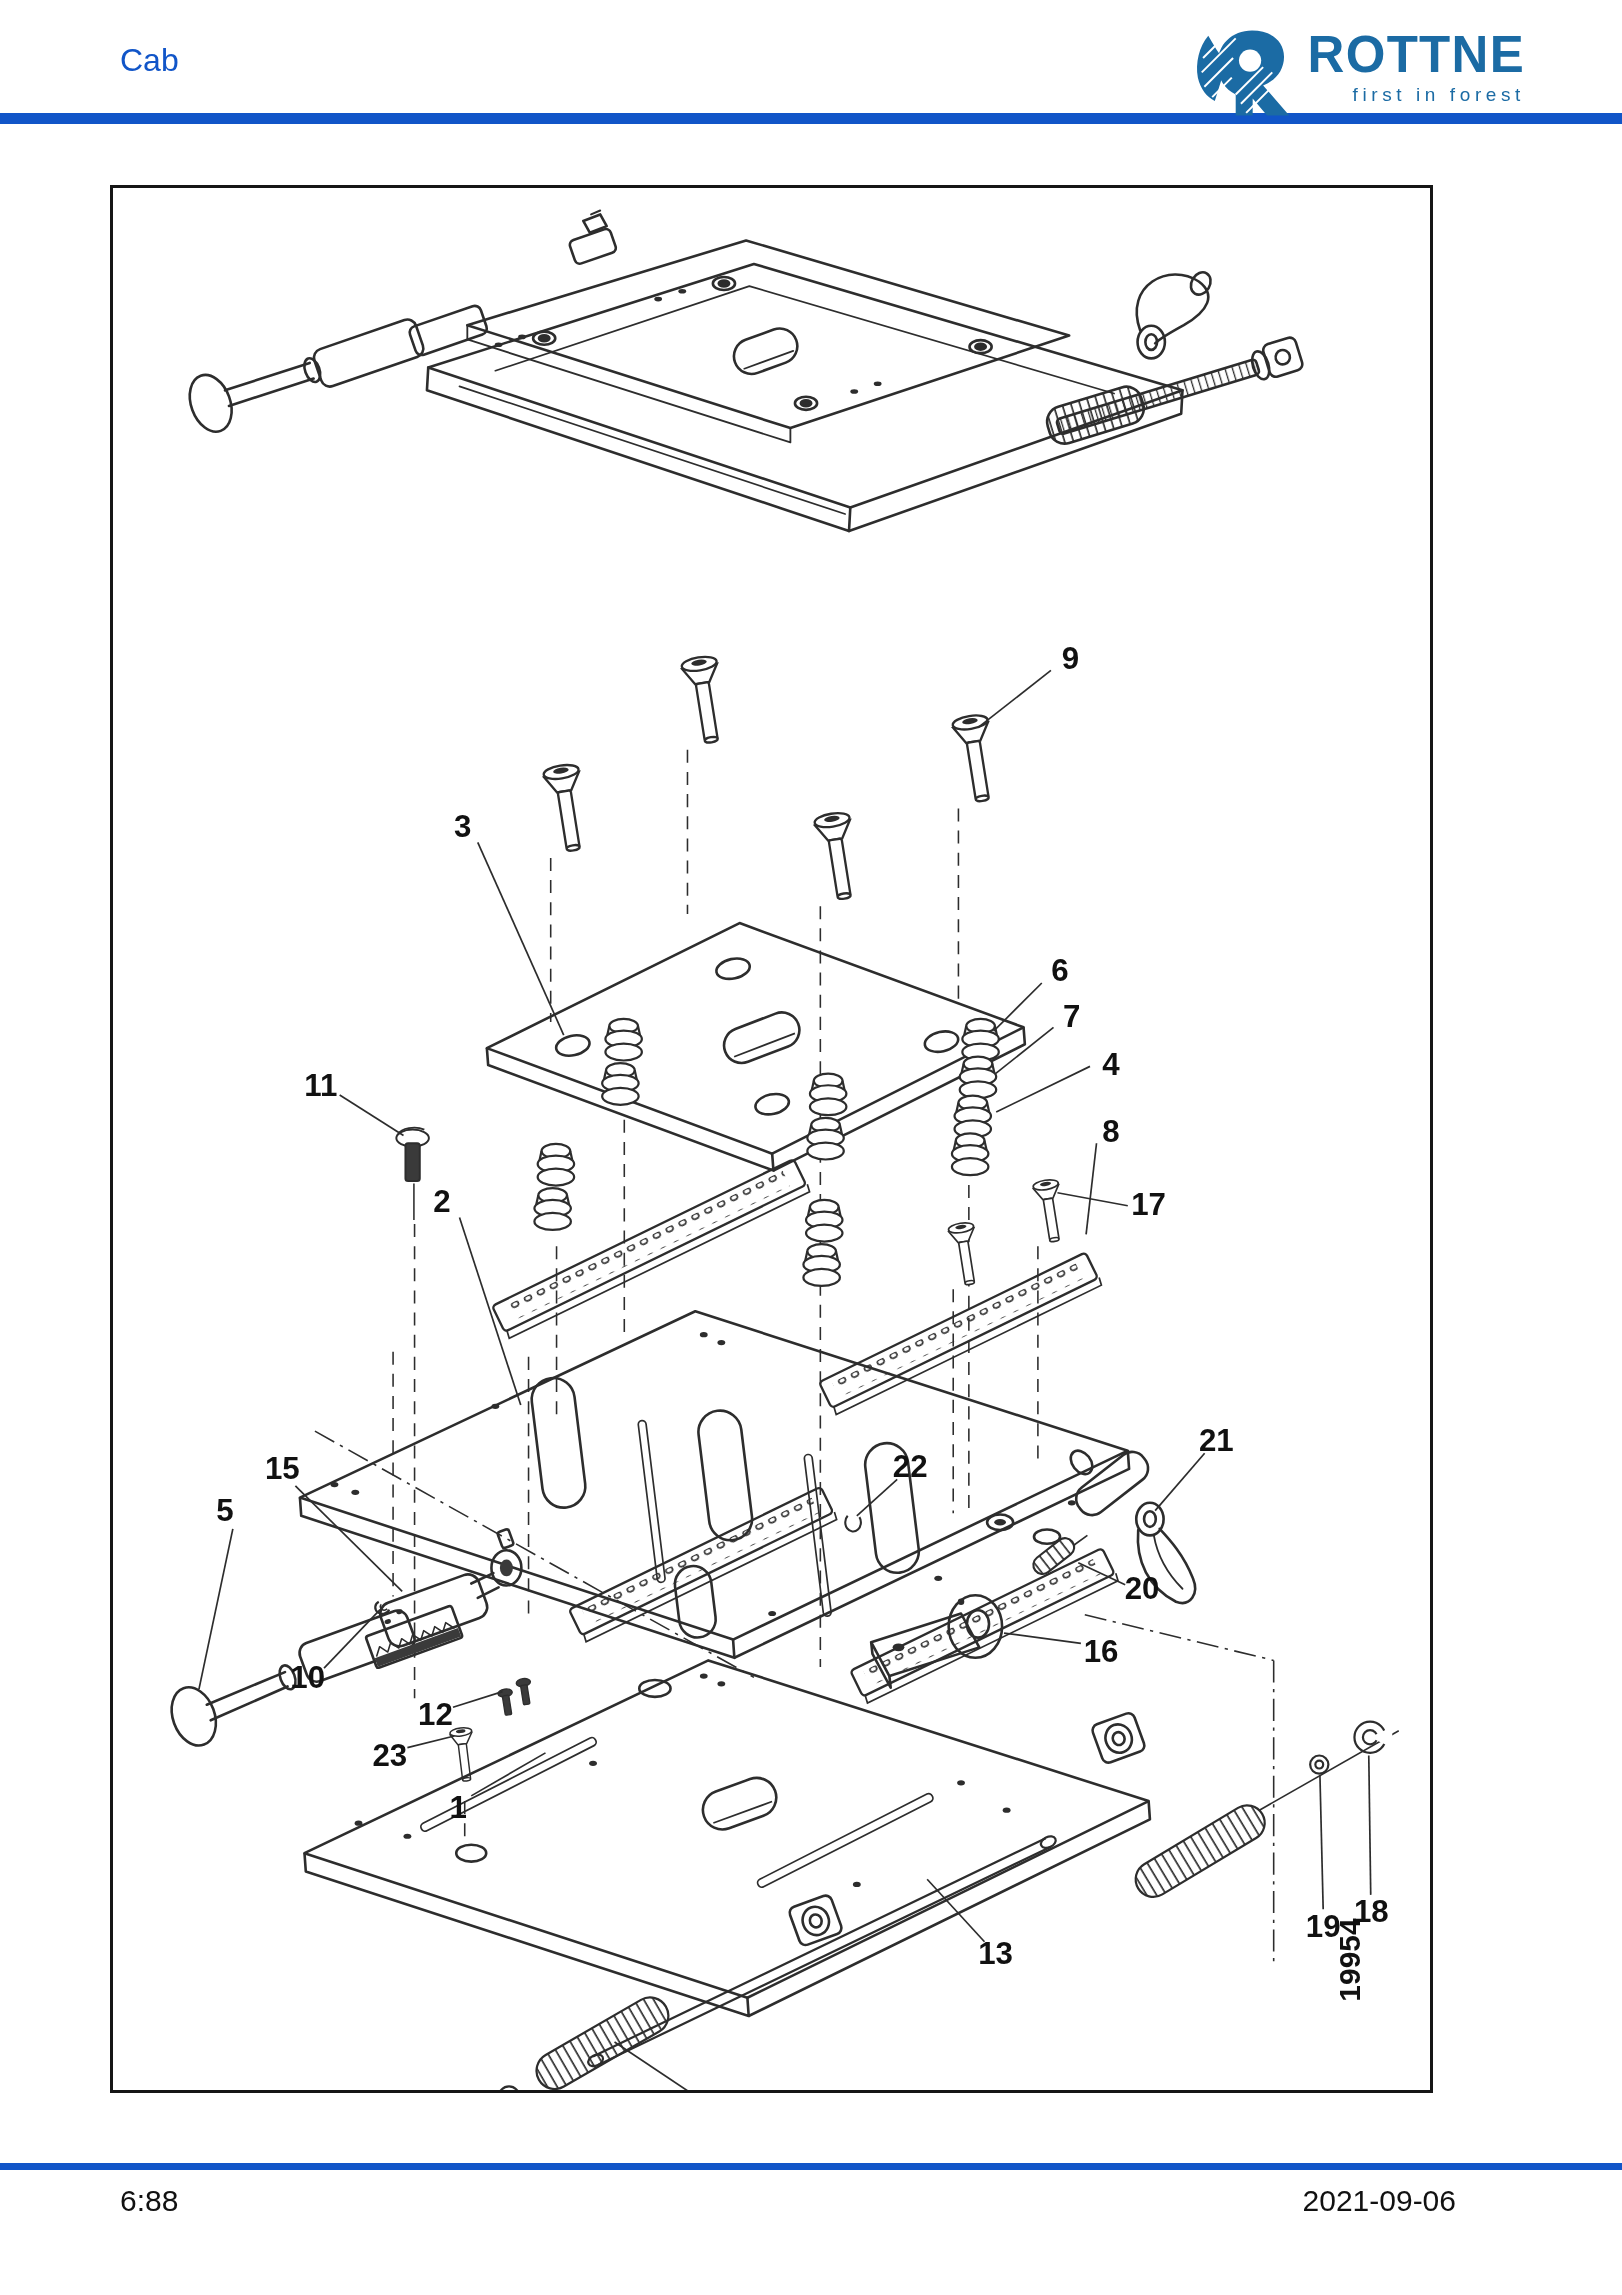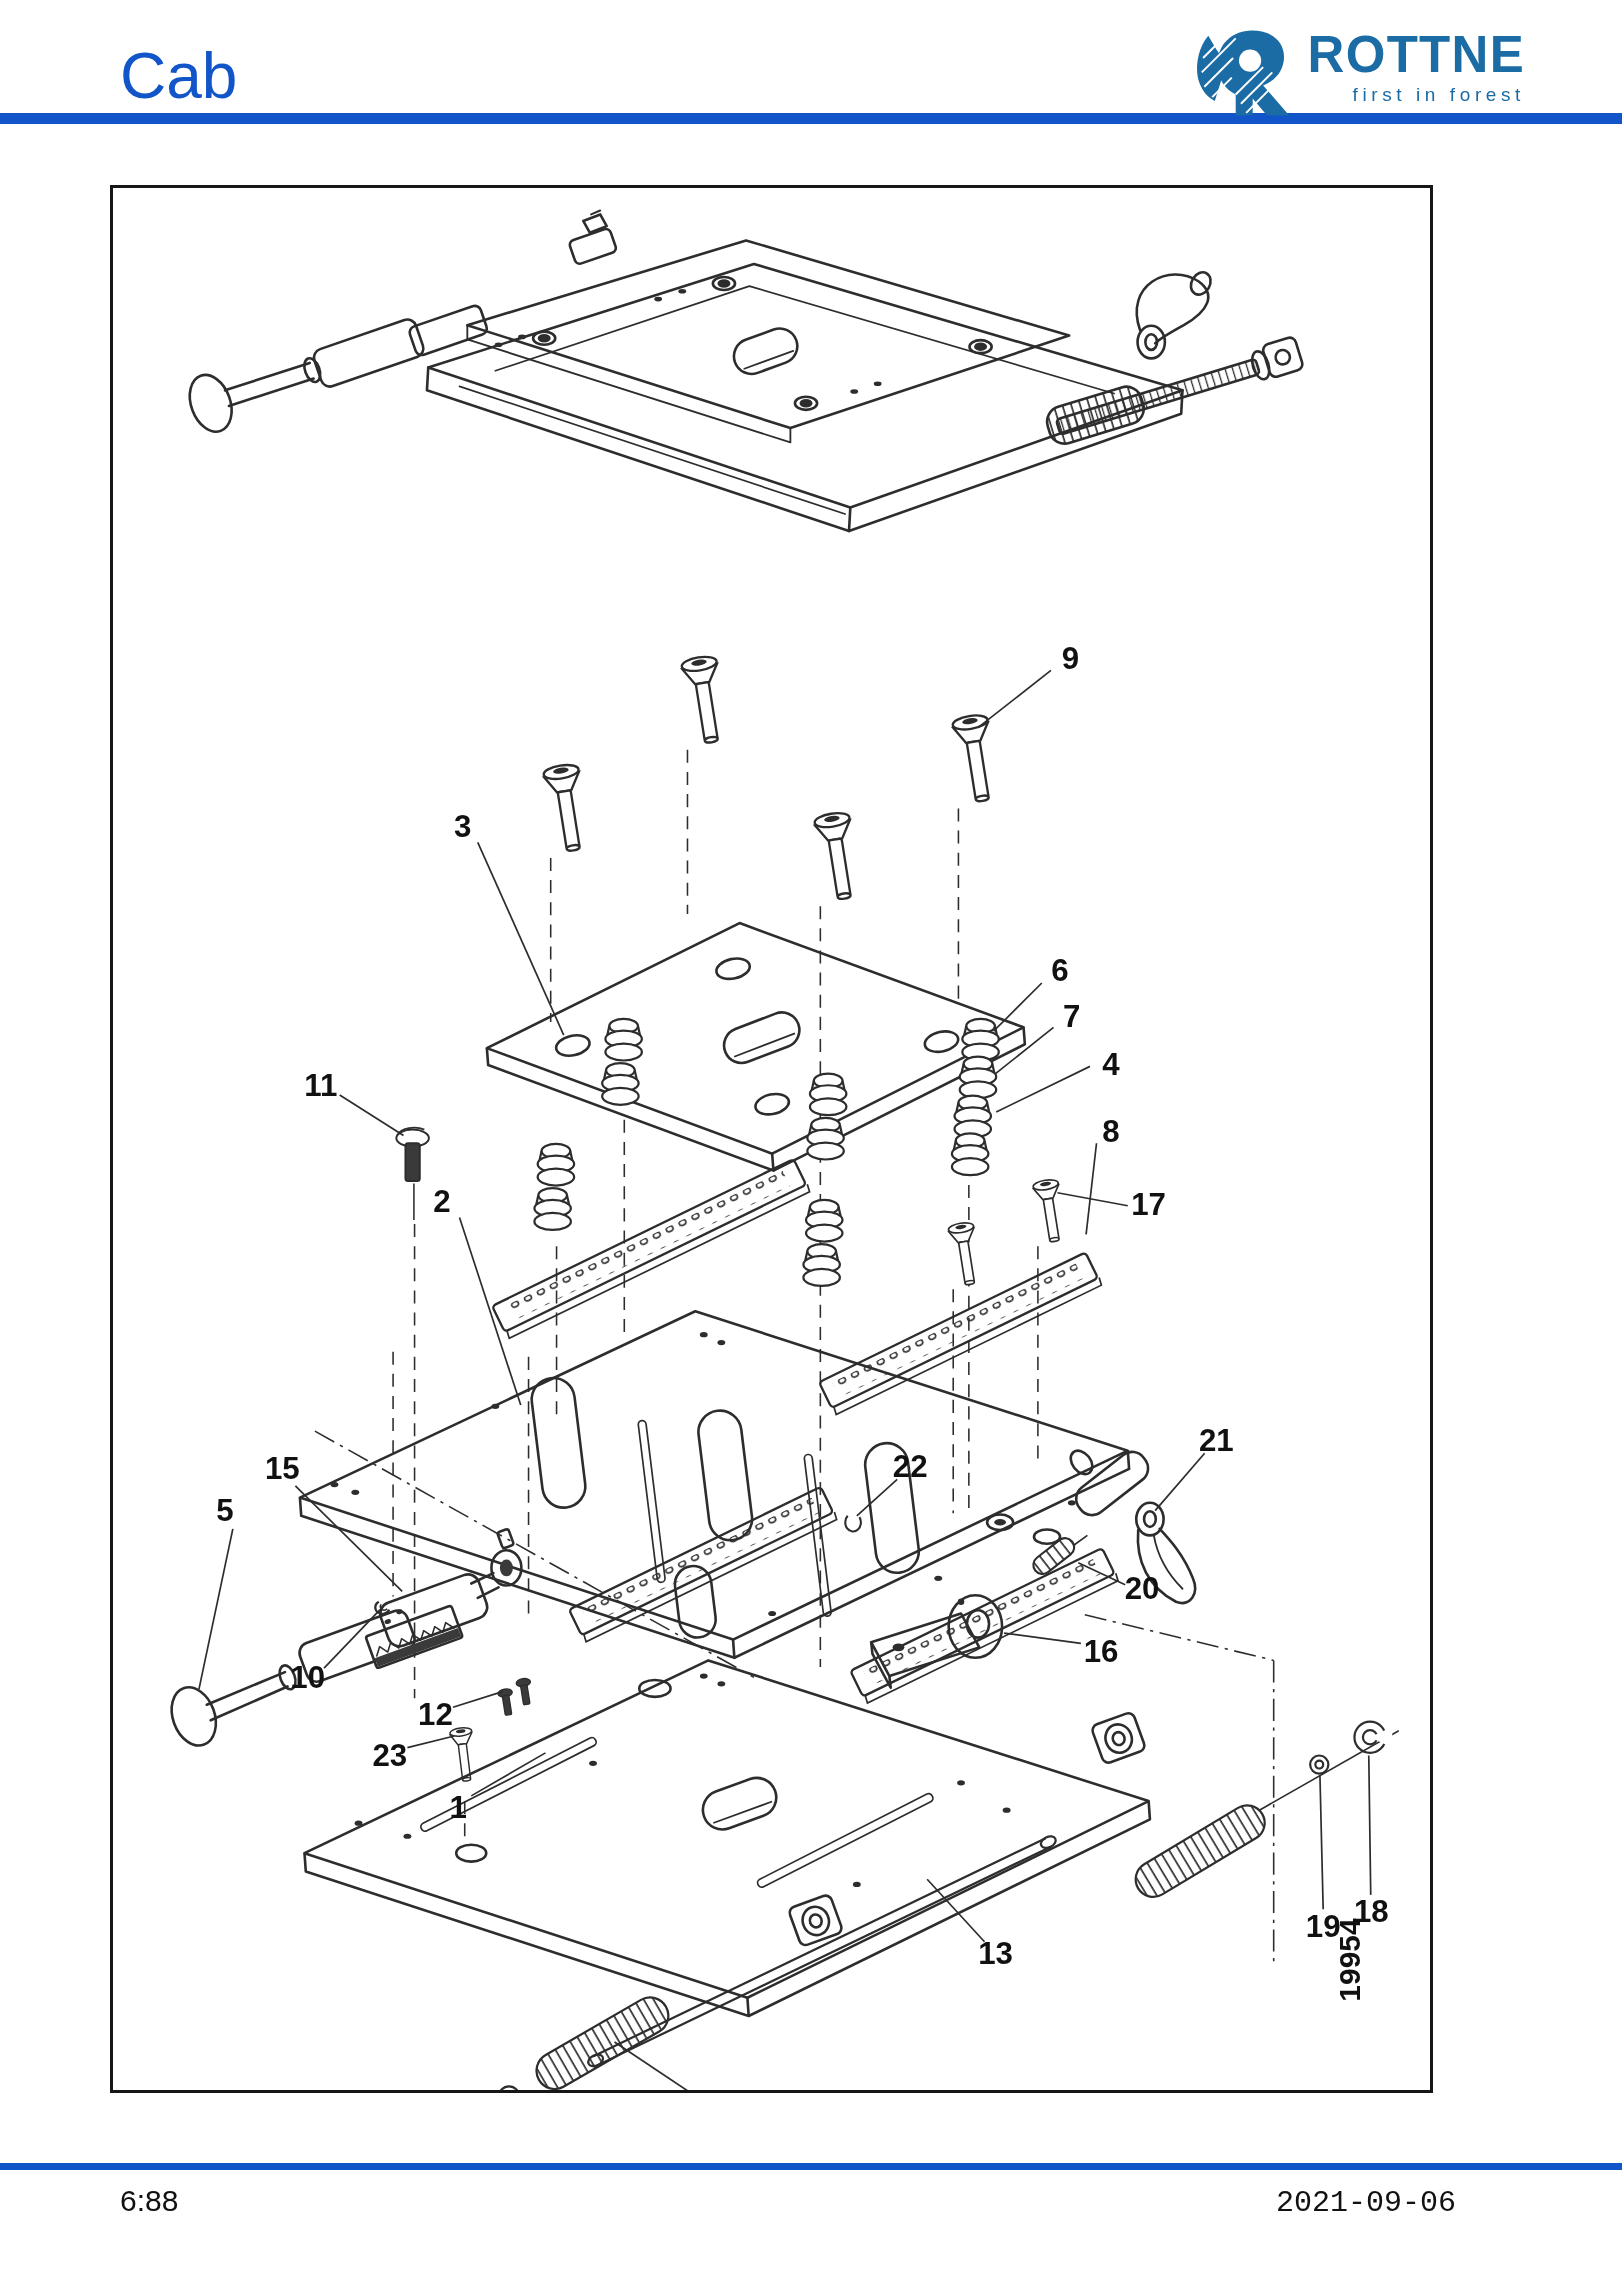--- a/index.html
+++ b/index.html
@@ -6,21 +6,21 @@
     --accent-blue:#1155c8;
     --logo-blue:#1b6ba4;
     --line:#2d2d2d;
   }
   html,body{margin:0;padding:0;}
   body{
     width:1622px;height:2295px;position:relative;background:#ffffff;
     font-family:"Liberation Sans", sans-serif;color:#111;
   }
   .cab-title{
-    position:absolute;left:120px;top:44px;font-size:64px;line-height:1;
+    position:absolute;left:120px;top:44px;font-size:32px;line-height:1;
     color:var(--accent-blue);
   }
   .rule-top{
     position:absolute;left:0;top:113px;width:1622px;height:10.5px;
     background:var(--accent-blue);
   }
   .rule-bottom{
     position:absolute;left:0;top:2163px;width:1622px;height:6.5px;
     background:var(--accent-blue);
   }
@@ -39,21 +39,21 @@
   .diagram-frame{
     position:absolute;left:110px;top:185px;width:1323px;height:1908px;
     border:3.9px solid #161616;box-sizing:border-box;background:#fff;
   }
   .diagram-frame svg{display:block;width:100%;height:100%;}
   .footer-row{
     position:absolute;left:120px;right:166px;top:2184px;
     display:flex;align-items:baseline;font-size:30px;
   }
   .footer-title{margin-left:68px;}
-  .footer-date{margin-left:auto;font-family:Liberation Mono, monospace;}
+  .footer-date{margin-left:auto;}
   .lbl{
     font-family:"Liberation Sans",sans-serif;font-weight:bold;font-size:48px;fill:#111;
     text-anchor:middle;
   }
   .fig-num{
     font-family:"Liberation Sans",sans-serif;font-weight:bold;font-size:46px;fill:#111;
     text-anchor:middle;
   }
 </style>
 </head>

